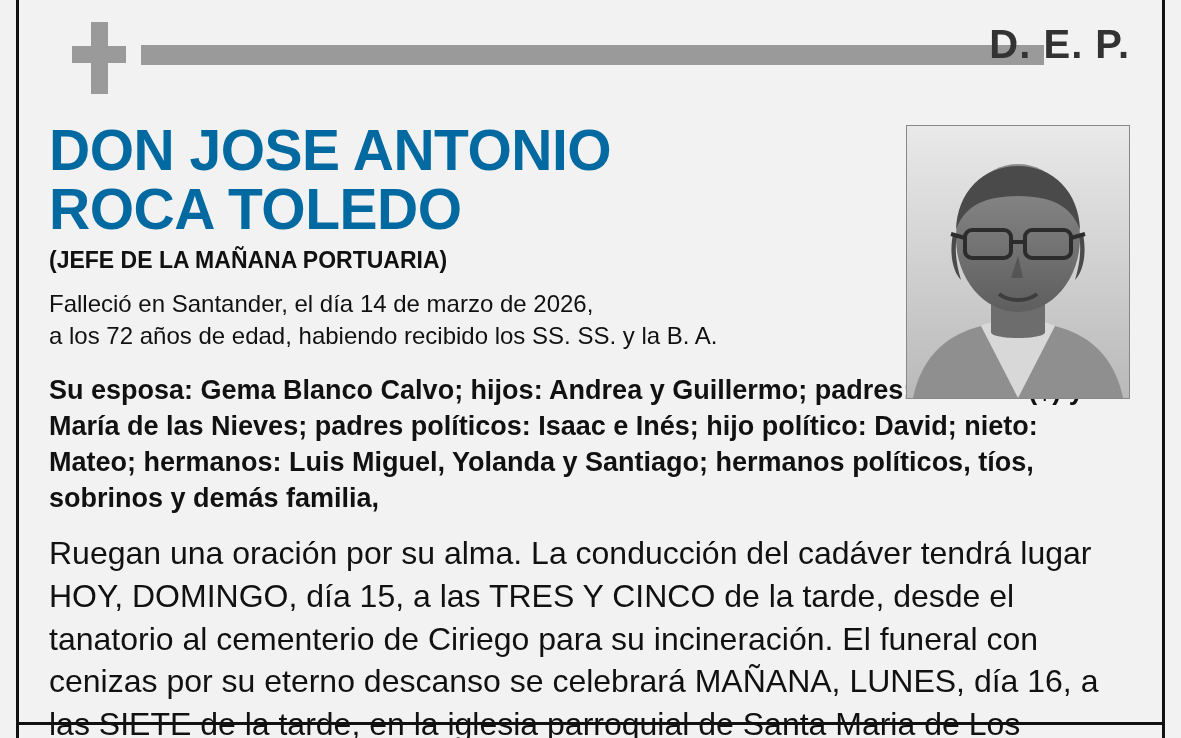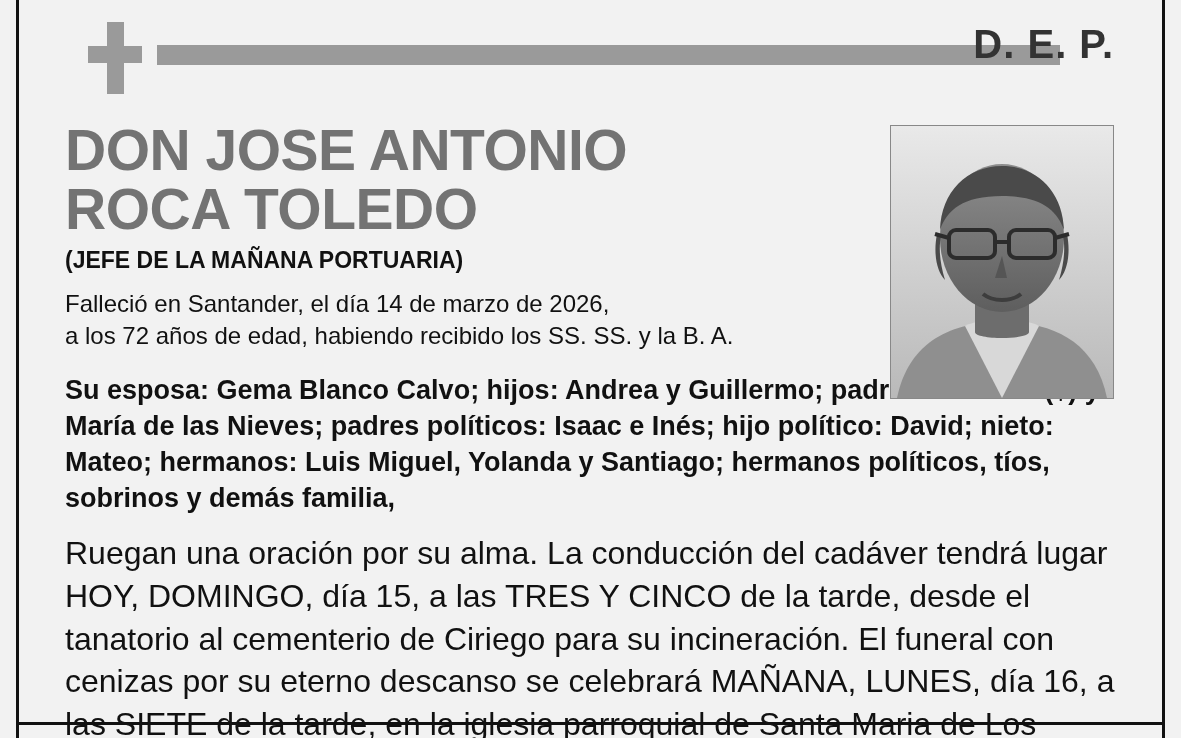--- a/index.html
+++ b/index.html
@@ -44,21 +44,21 @@
     height: 3px;
     background: #111;
   }
 
   .content {
     position: absolute;
     left: 19px;
     right: 19px;
     top: 0;
     bottom: 16px;
-    padding: 0 46px;
+    padding: 0 30px;
     box-sizing: border-box;
   }
 
   
   .header {
     position: relative;
     height: 105px;
   }
   .cross {
     position: absolute;
@@ -121,21 +121,21 @@
   .pretitle {
     font-size: 25px;
     font-weight: bold;
     color: #111;
     letter-spacing: 0.5px;
     margin: 6px 0 0 0;
   }
   .name {
     font-size: 57px;
     font-weight: bold;
-    color: #737373;
+    color: #0369a1;
     line-height: 1.03;
     letter-spacing: -0.5px;
     margin: 16px 0 9px 0;
     max-width: 660px;
   }
   .role {
     font-size: 23px;
     font-weight: bold;
     color: #111;
     margin: 8px 0 0 0;

